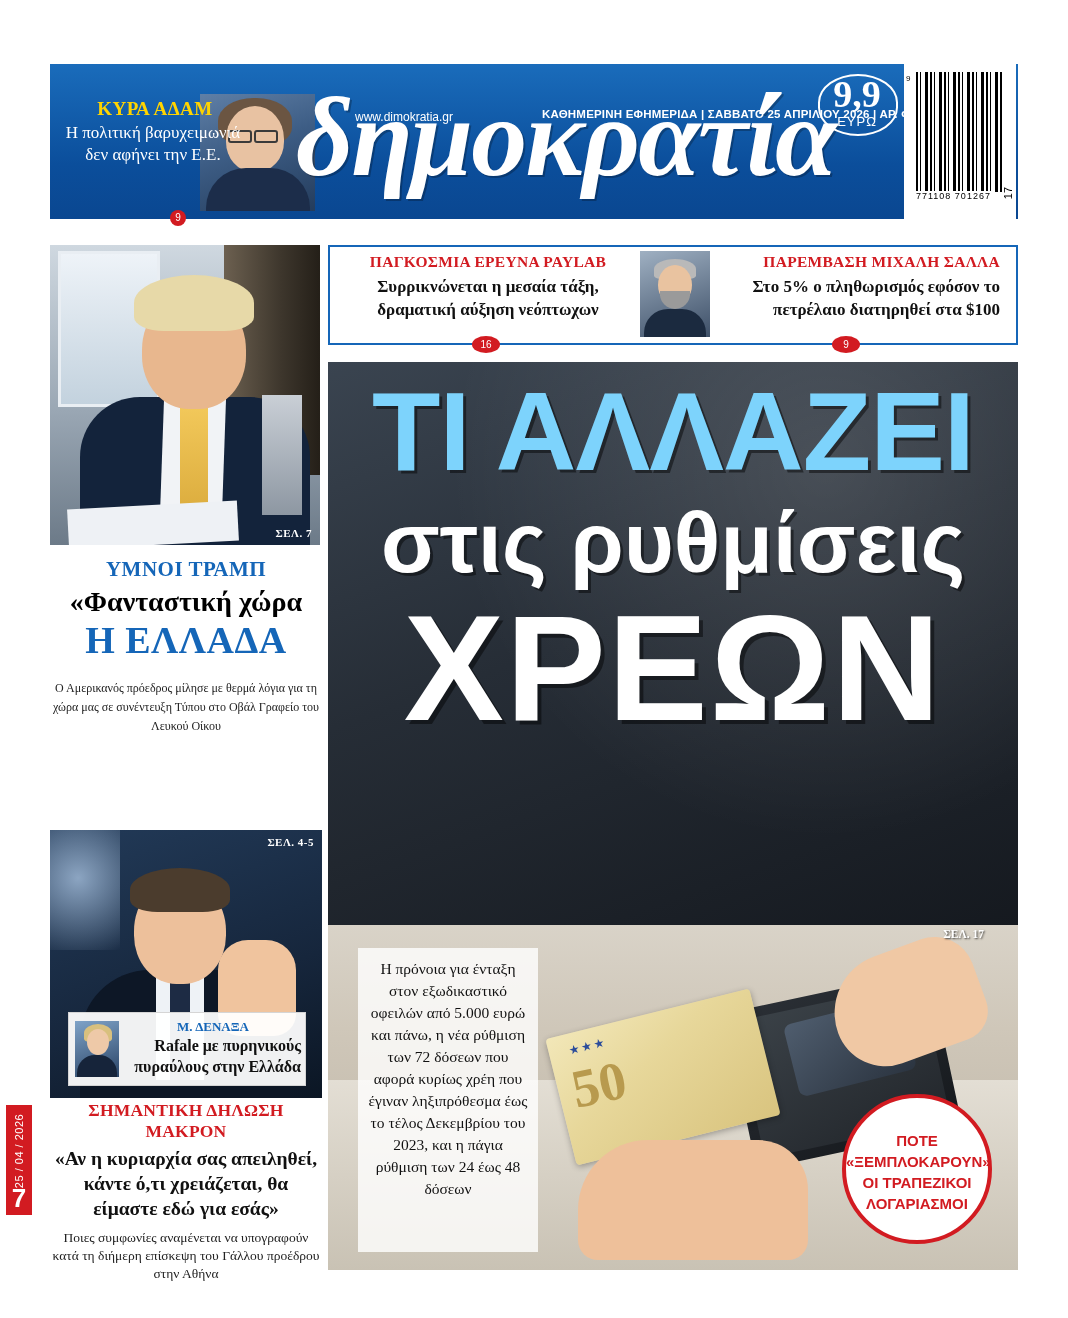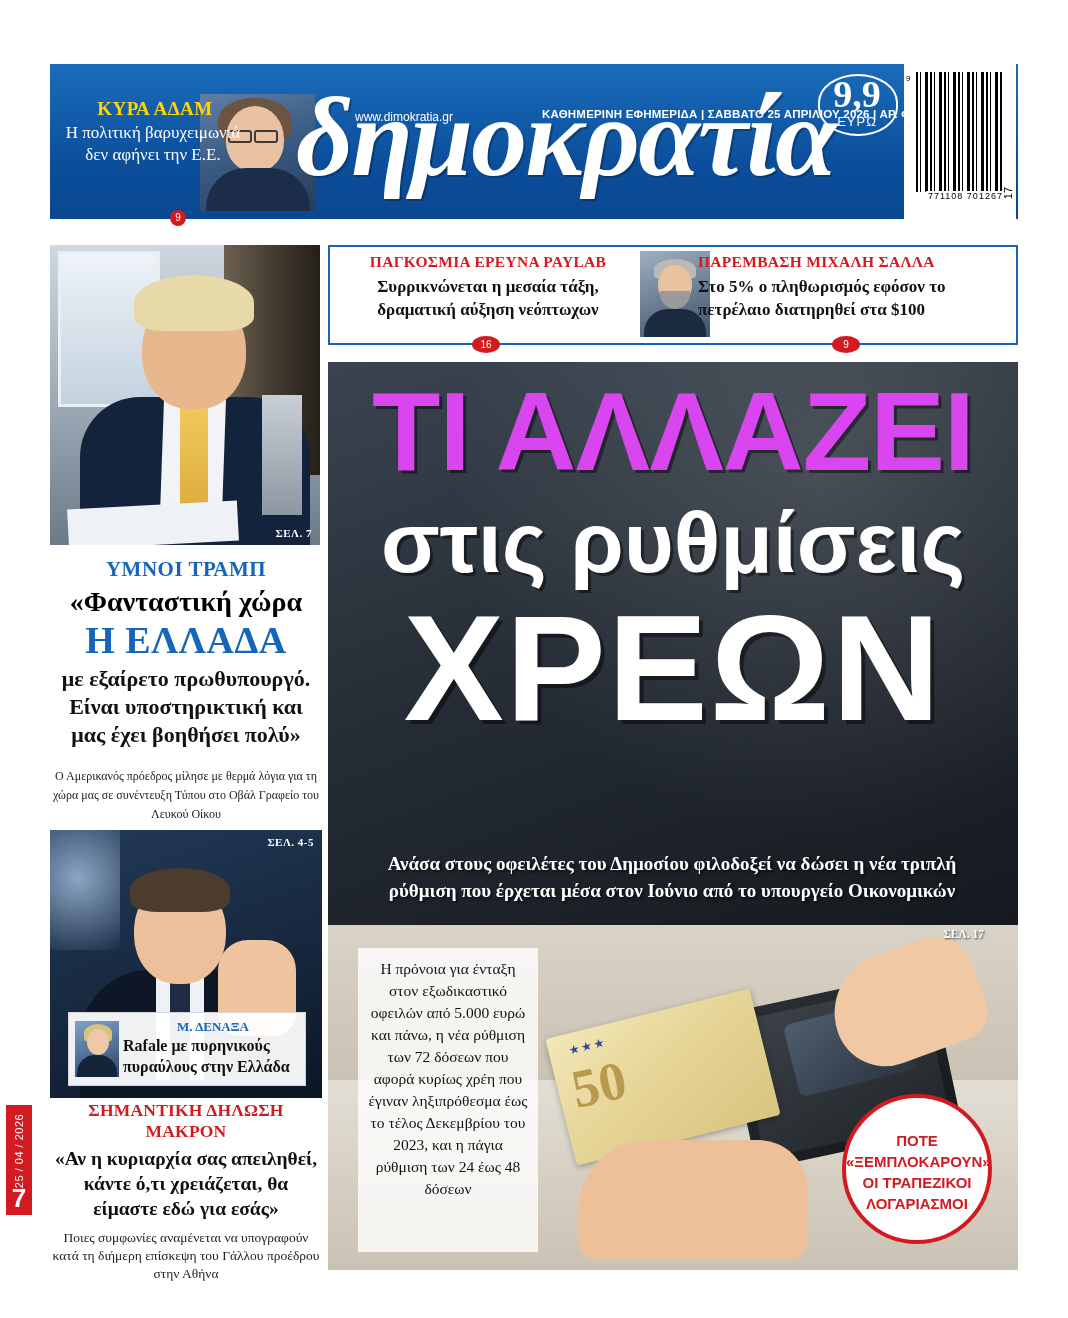--- a/index.html
+++ b/index.html
@@ -199,21 +199,21 @@
     background: repeating-linear-gradient(90deg,#000 0 2px,#fff 2px 4px,#000 4px 5px,#fff 5px 9px,#000 9px 12px,#fff 12px 14px);
   }
   .barcode .bcleft {
     position: absolute; left: 2px; top: 10px;
     font-size: 8px; font-family: "Liberation Sans", sans-serif;
   }
   .barcode .bcnum {
     position: absolute; left: 10px; bottom: 18px;
     font-size: 9px; letter-spacing: 1px;
     font-family: "Liberation Sans", sans-serif;
-    background: #fff; padding: 0 2px; margin-left: 12px;
+    background: #fff; padding: 0 2px;
   }
   .barcode .bcside {
     position: absolute; right: 2px; bottom: 20px;
     font-size: 11px;
     font-family: "Liberation Sans", sans-serif;
     transform: rotate(-90deg);
   }
 
   
   .trump-photo {
@@ -408,22 +408,22 @@
     background: #16243a;
   }
   .denaxa-box .name {
     position: absolute; left: 56px; top: 6px; right: 4px;
     text-align: center;
     color: #1566b8;
     font-weight: bold;
     font-size: 13px;
   }
   .denaxa-box .txt {
-    position: absolute; left: 54px; top: 22px; right: 11px;
-    text-align: left;
+    position: absolute; left: 54px; top: 22px; right: 4px;
+    text-align: right;
     color: #111;
     font-weight: bold;
     font-size: 16px;
     line-height: 21px;
   }
 
   .macron-head {
     position: absolute;
     left: 50px; top: 1100px;
     width: 272px;
@@ -457,21 +457,21 @@
     border: 2px solid #1566b8;
     box-sizing: border-box;
     background: #fff;
     text-decoration: underline;
   }
   .strip .col {
     position: absolute;
     top: 6px; height: 86px;
   }
   .strip .col.left { left: 8px; width: 300px; text-align: center; }
-  .strip .col.right { right: 8px; width: 310px; text-align: left; }
+  .strip .col.right { right: 16px; width: 310px; text-align: right; }
   .strip .ktitle {
     color: #d21b21;
     font-weight: bold;
     font-size: 15.5px;
     letter-spacing: .3px;
   }
   .strip .stext {
     margin-top: 4px;
     color: #111;
     font-weight: bold;
@@ -576,21 +576,21 @@
     border-radius: 8px;
     transform: rotate(-14deg);
   }
 
   .hero .title-wrap {
     position: absolute;
     left: 22px; top: 14px;
     width: 646px;
   }
   .hero .t1 {
-    color: #d946ef;
+    color: #7dd3fc;
     font-family: "Liberation Sans", sans-serif;
     font-weight: bold;
     font-size: 112px;
     line-height: 112px;
     letter-spacing: -1px;
     text-align: center;
     text-shadow: 3px 3px 0 rgba(0,0,0,.45);
   }
   .hero .t2 {
     color: #fff;
@@ -715,21 +715,20 @@
     <div class="hair"></div>
     <div class="flag"></div>
     <div class="paper"></div>
     <div class="sel-tag">ΣΕΛ. 7</div>
   </div>
 
   <div class="left-head">
     <div class="kicker">ΥΜΝΟΙ ΤΡΑΜΠ</div>
     <div class="l1">«Φανταστική χώρα</div>
     <div class="l2">Η ΕΛΛΑΔΑ</div>
-    <div class="l3">με εξαίρετο πρωθυπουργό. Είναι υποστηρικτική και μας έχει βοηθήσει πολύ»</div>
     <div class="deck">Ο Αμερικανός πρόεδρος μίλησε με θερμά λόγια για τη χώρα μας σε συνέντευξη Τύπου στο Οβάλ Γραφείο του Λευκού Οίκου</div>
   </div>
 
   <div class="macron-photo">
     <div class="blur"></div>
     <div class="suit"></div>
     <div class="shirt"></div>
     <div class="tie2"></div>
     <div class="head"></div>
     <div class="hair"></div>
@@ -787,21 +786,20 @@
       </div>
       <div class="hand2"></div>
     </div>
 
     <div class="title-wrap">
       <div class="t1">ΤΙ ΑΛΛΑΖΕΙ</div>
       <div class="t2">στις ρυθμίσεις</div>
       <div class="t3">ΧΡΕΩΝ</div>
     </div>
 
-    <div class="deck">Ανάσα στους οφειλέτες του Δημοσίου φιλοδοξεί να δώσει η νέα τριπλή ρύθμιση που έρχεται μέσα στον Ιούνιο από το υπουργείο Οικονομικών</div>
     <div class="sel17">ΣΕΛ. 17</div>
 
     <div class="infobox">Η πρόνοια για ένταξη στον εξωδικαστικό οφειλών από 5.000 ευρώ και πάνω, η νέα ρύθμιση των 72 δόσεων που αφορά κυρίως χρέη που έγιναν ληξιπρόθεσμα έως το τέλος Δεκεμβρίου του 2023, και η πάγια ρύθμιση των 24 έως 48 δόσεων</div>
 
     <div class="stamp">ΠΟΤΕ «ΞΕΜΠΛΟΚΑΡΟΥΝ» ΟΙ ΤΡΑΠΕΖΙΚΟΙ ΛΟΓΑΡΙΑΣΜΟΙ</div>
   </div>
 
 </div>
 
 </body></html>

